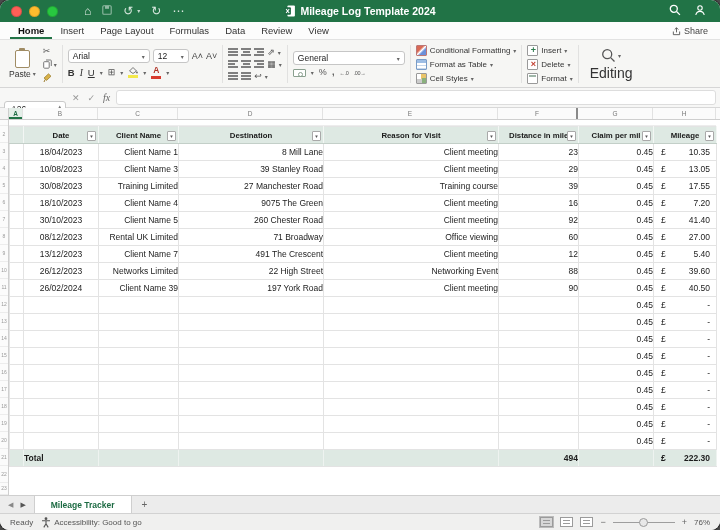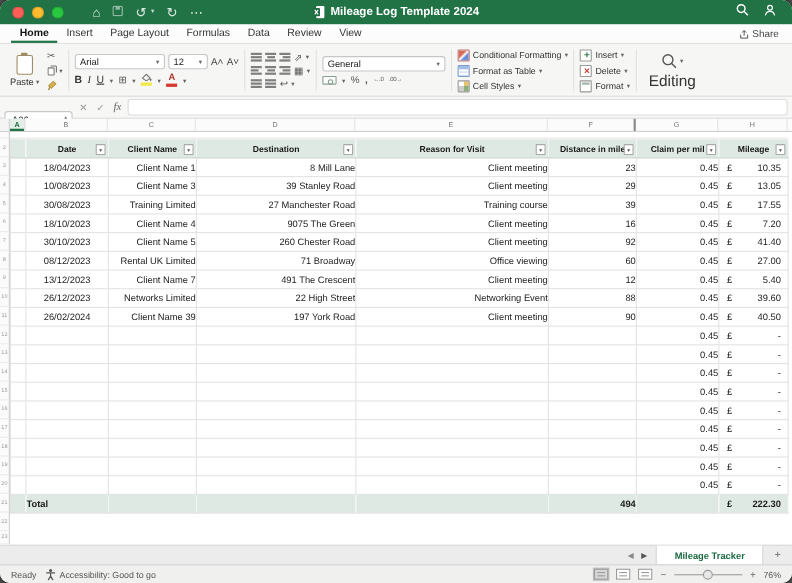--- a/index.html
+++ b/index.html
@@ -97,21 +97,21 @@
   td.c-date{text-align:center;}
   td.c-text{text-align:right;padding:0 4px;margin-left:24px;}
   td.c-num{text-align:right;padding-right:16px;}
   td.c-claim{text-align:right;padding-right:13px;}
   td.c-money{padding:0;}
   .money{display:flex;justify-content:space-between;align-items:center;padding:0 6px 0 7px;height:100%;}
   tr.total td{background:#dee9e3;font-weight:bold;border-top:1px solid #b9c6bf;border-right:1px solid #eef3f0;font-size:8.5px;}
   tr.total td.c-date{text-align:left;}
 
   
-  .sheettabs{height:18px;background:#ececec;border-top:1px solid #cfcfcf;display:flex;align-items:stretch;font-size:8.5px;color:#555;flex:0 0 auto;justify-content:flex-end;}
+  .sheettabs{height:18px;background:#ececec;border-top:1px solid #cfcfcf;display:flex;align-items:stretch;font-size:8.5px;color:#555;flex:0 0 auto;}
   .tabnav{display:flex;align-items:center;gap:7px;padding:0 8px;font-size:7px;color:#888;}
   .tabnav .on{color:#555;}
   .stab{background:#fff;border-left:1px solid #cfcfcf;border-right:1px solid #cfcfcf;display:flex;align-items:center;padding:0 16px;color:#1d6b43;font-weight:bold;font-size:8.5px;}
   .addtab{display:flex;align-items:center;padding:0 10px;font-size:10px;color:#666;}
 
   
   .statusbar{height:17px;background:#f0f0ef;border-top:1px solid #d2d2d2;display:flex;align-items:center;padding:4px 10px;font-size:8px;color:#555;gap:8px;flex:0 0 auto;}
   .sb-right{margin-left:auto;display:flex;align-items:center;gap:7px;}
   .viewico{width:13px;height:10px;border:1px solid #9b9b9b;background:#fff;position:relative;}
   .viewico.on{background:#d7d7d7;box-shadow:0 0 0 1px #bbb;}

